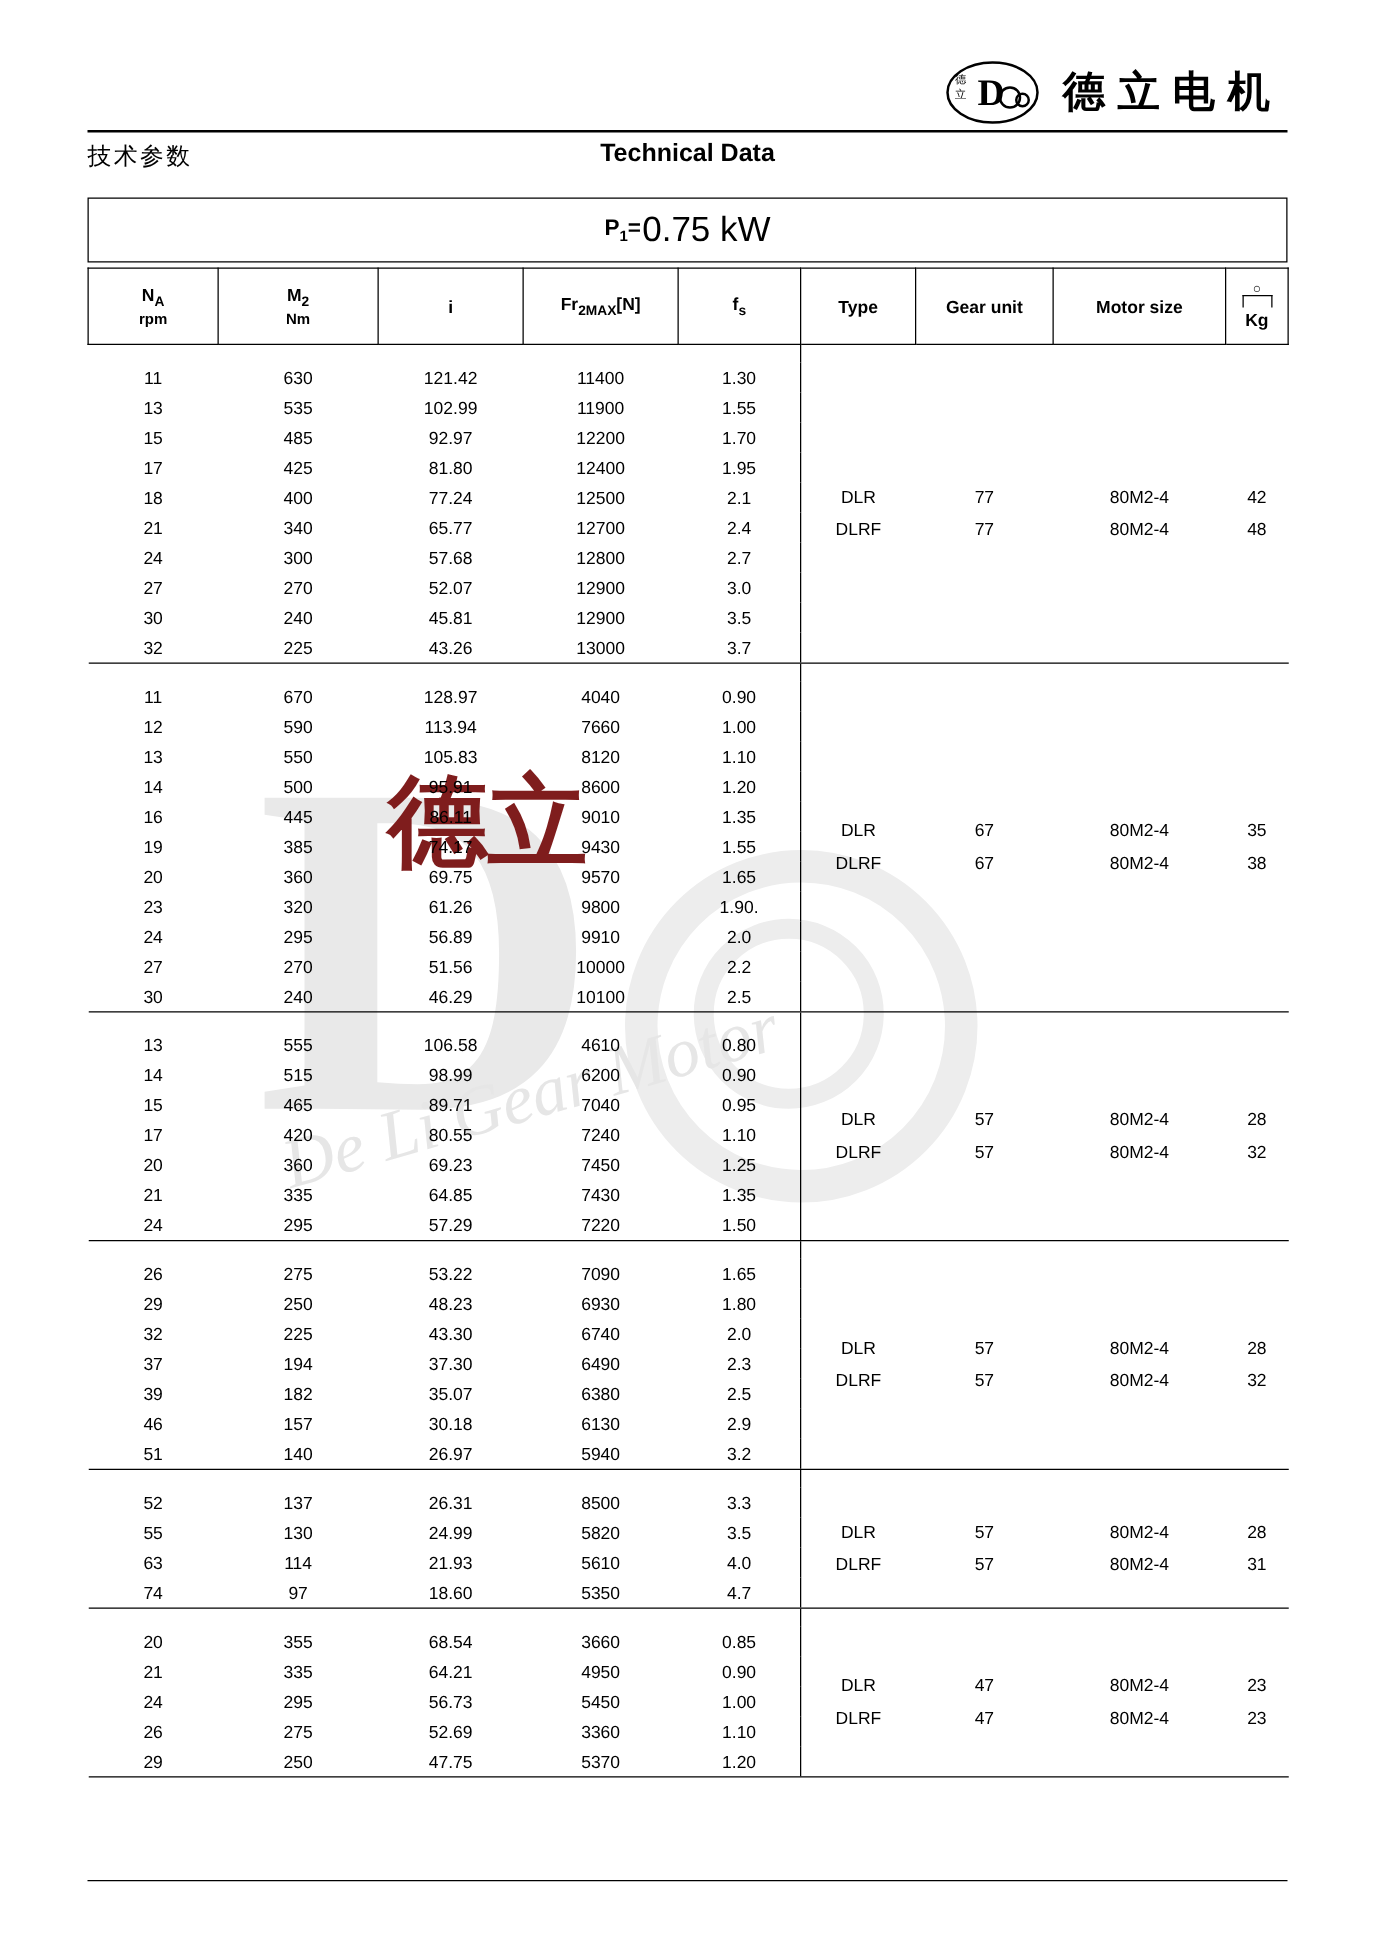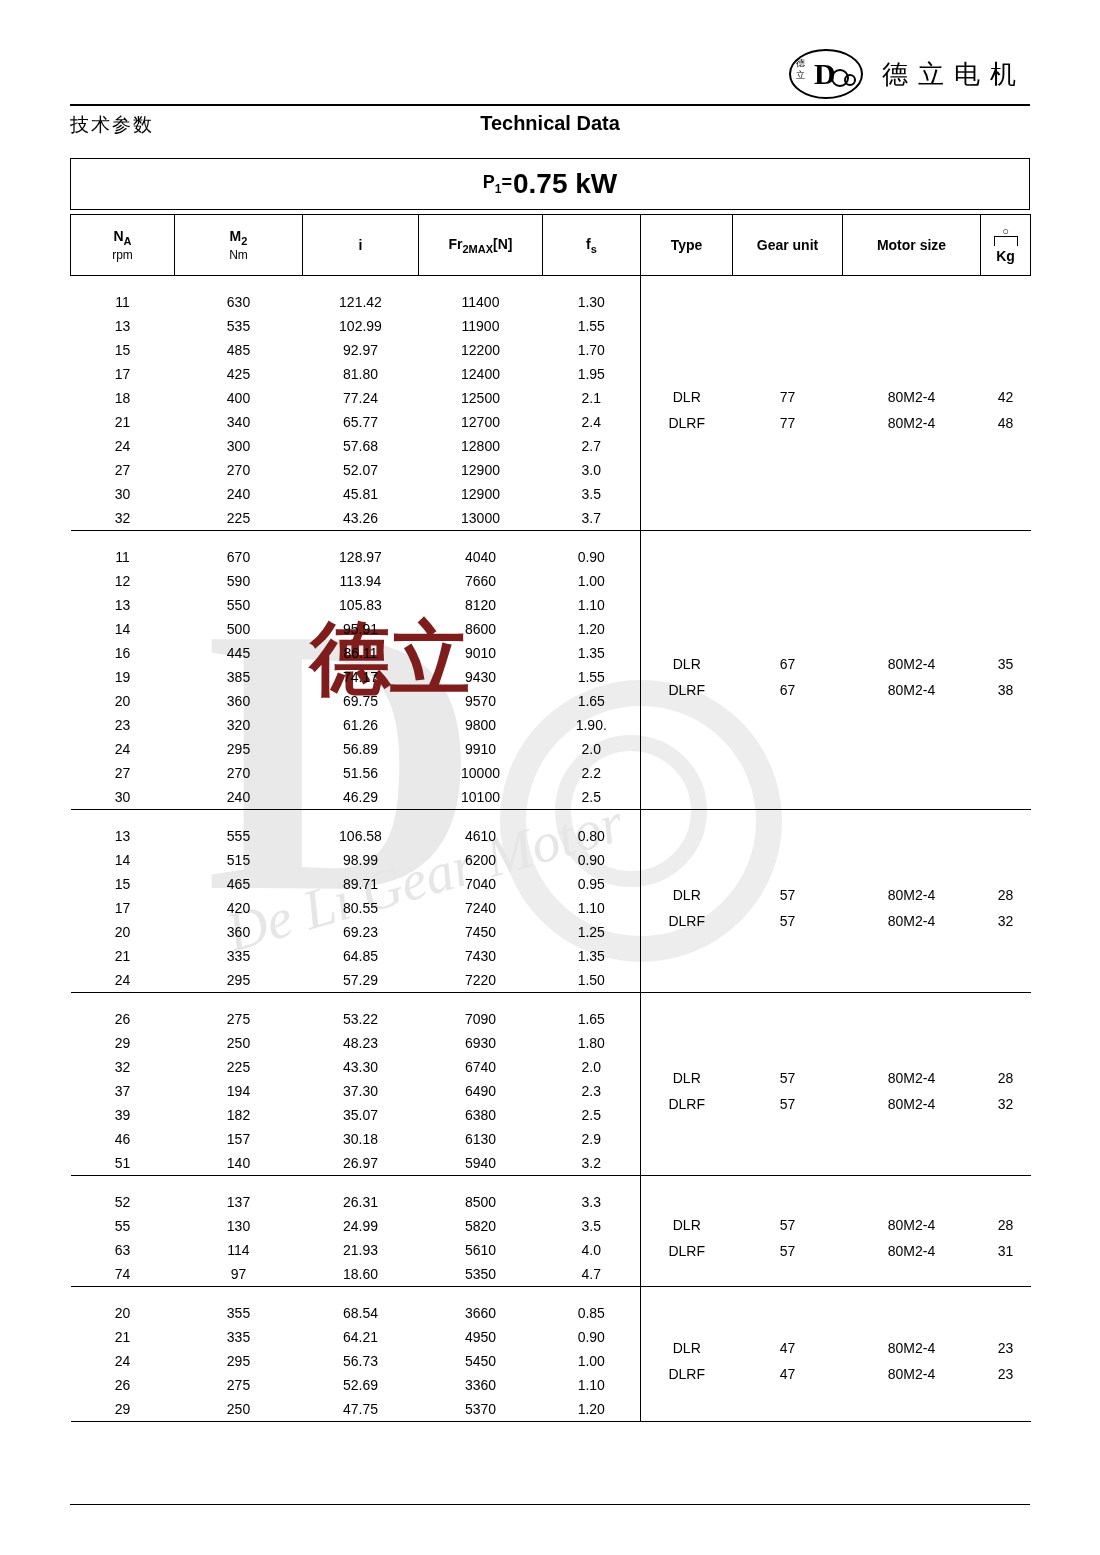--- a/index.html
+++ b/index.html
@@ -103,22 +103,22 @@
     padding-right: 4px;
   }
   .brand-logo {
     width: 76px;
     height: 52px;
     position: relative;
   }
   .brand-logo svg { display:block; }
   .brand-name {
     font-family: "Liberation Serif", serif;
-    font-weight: normal;
-    font-size: 26px;
+    font-weight: bold;
+    font-size: 34px;
     letter-spacing: 10px;
   }
 
   .rule-top {
     position: relative;
     z-index: 2;
     border-bottom: 2px solid #000;
     margin-top: 4px;
   }
 
@@ -159,21 +159,21 @@
   }
   .power-box .p1 {
     font-size: 18px;
     font-weight: bold;
   }
   .power-box .p1 sub {
     font-size: 12px;
   }
   .power-box .pv {
     font-size: 28px;
-    font-weight: bold;
+    font-weight: normal;
     margin-left: 1px;
   }
 
   table.data {
     border-collapse: collapse;
     width: 100%;
     table-layout: fixed;
     margin-top: 4px;
   }
   table.data th, table.data td {
@@ -184,21 +184,21 @@
   thead th {
     border: 1px solid #000;
     height: 56px;
     font-size: 15px;
     font-weight: bold;
     padding: 2px 0;
   }
   thead th .sub {
     display: block;
     font-size: 12px;
-    font-weight: normal;
+    font-weight: bold;
     margin-top: 1px;
   }
   thead th sub { font-size: 11px; }
   .kg-icon {
     display: block;
     font-size: 13px;
     line-height: 13px;
   }
   .kg-icon .circ {
     display: block;

